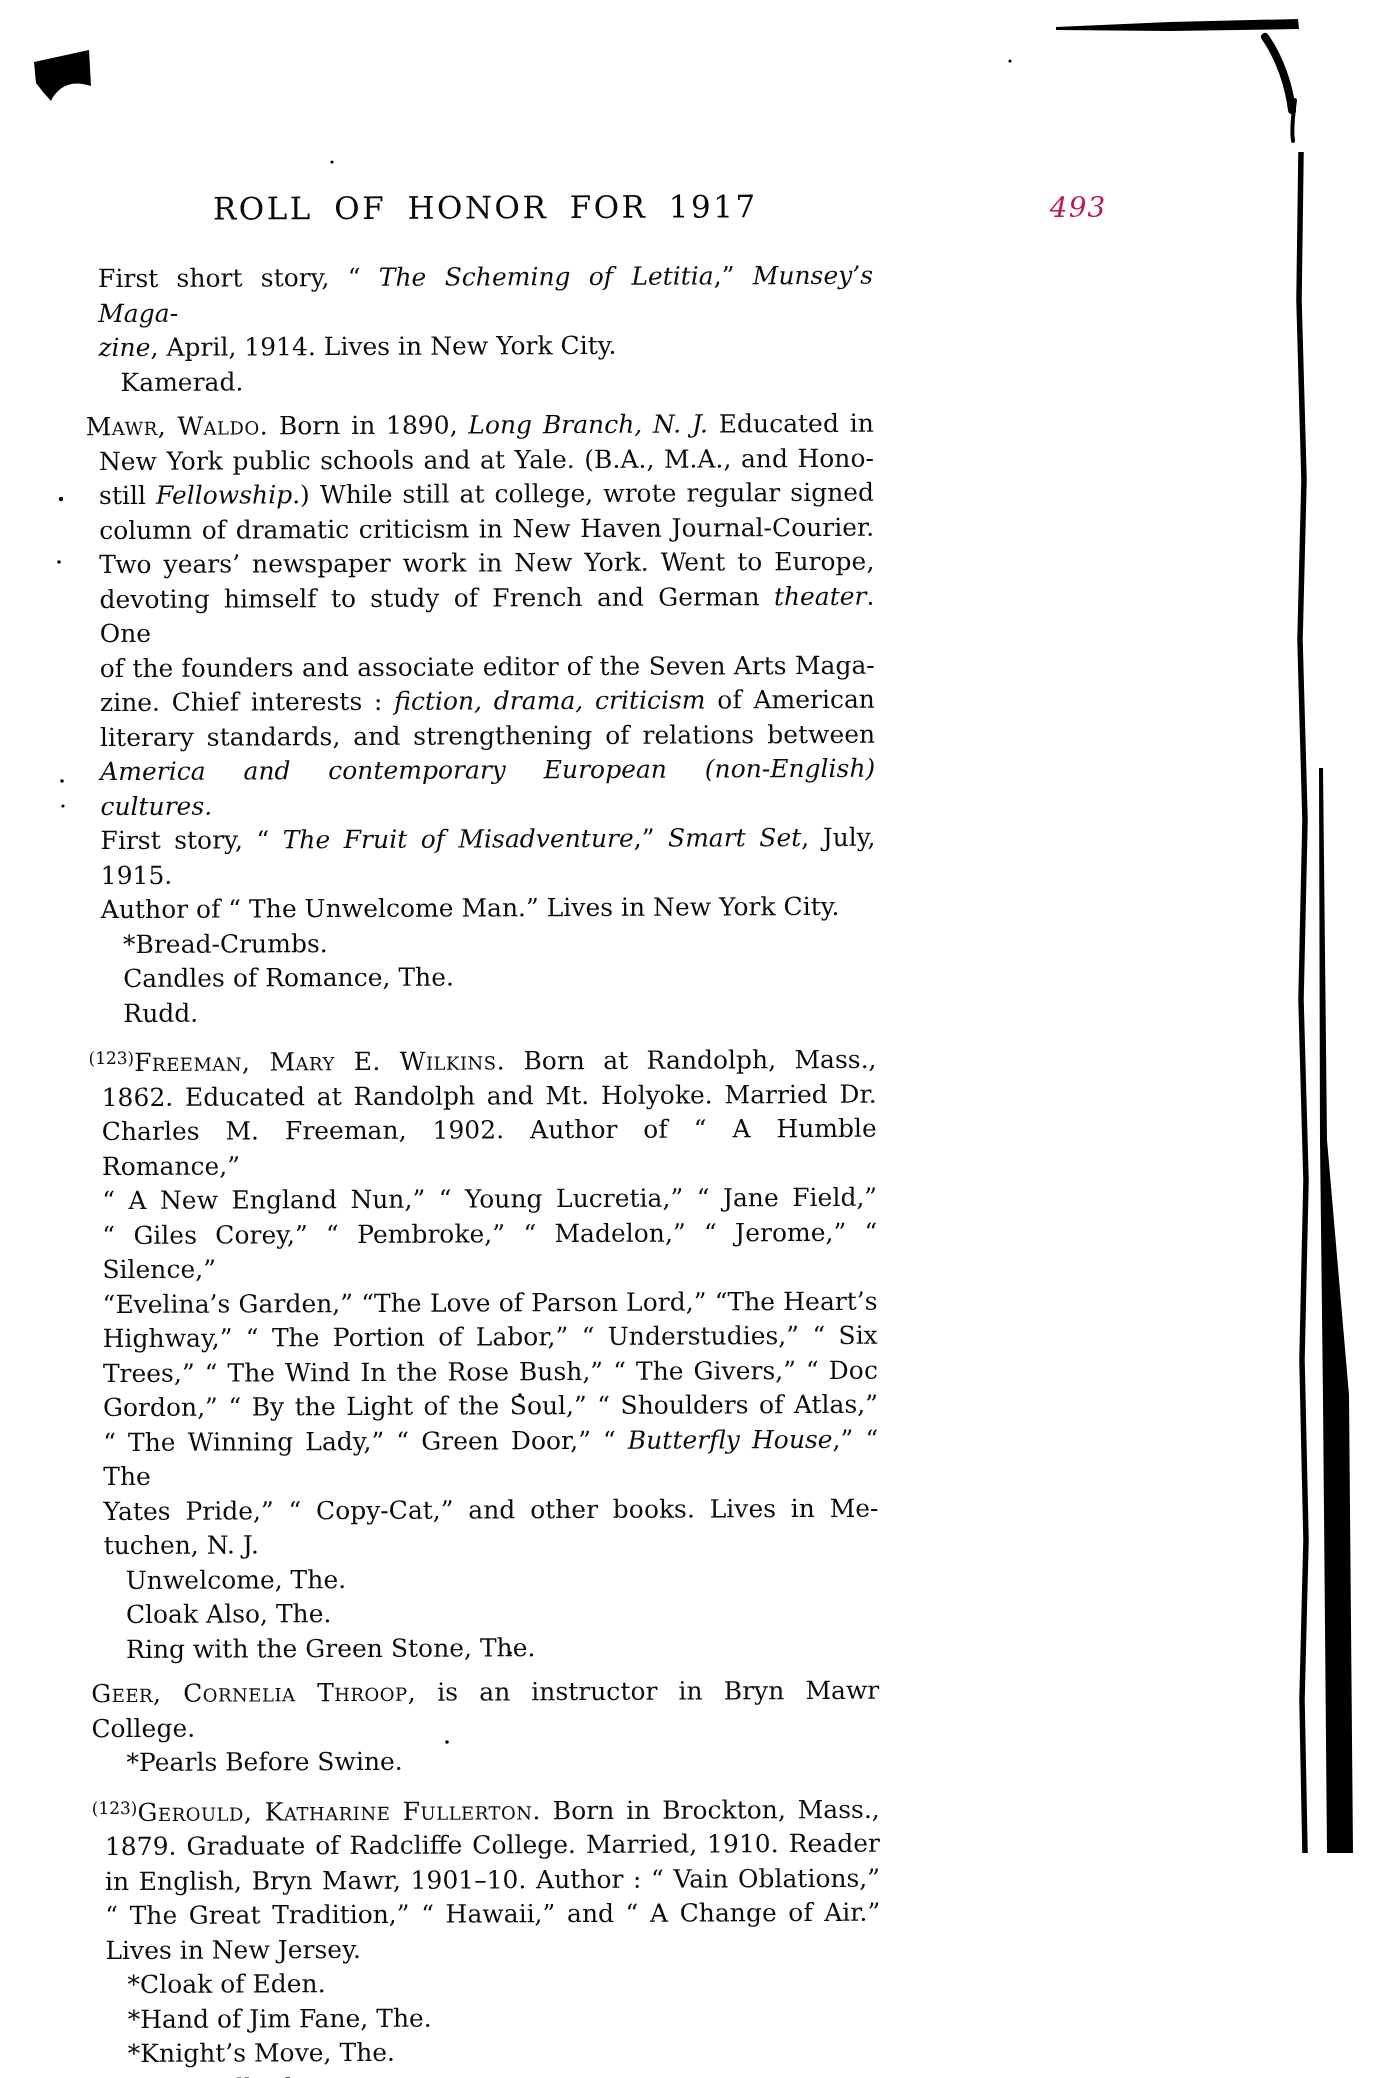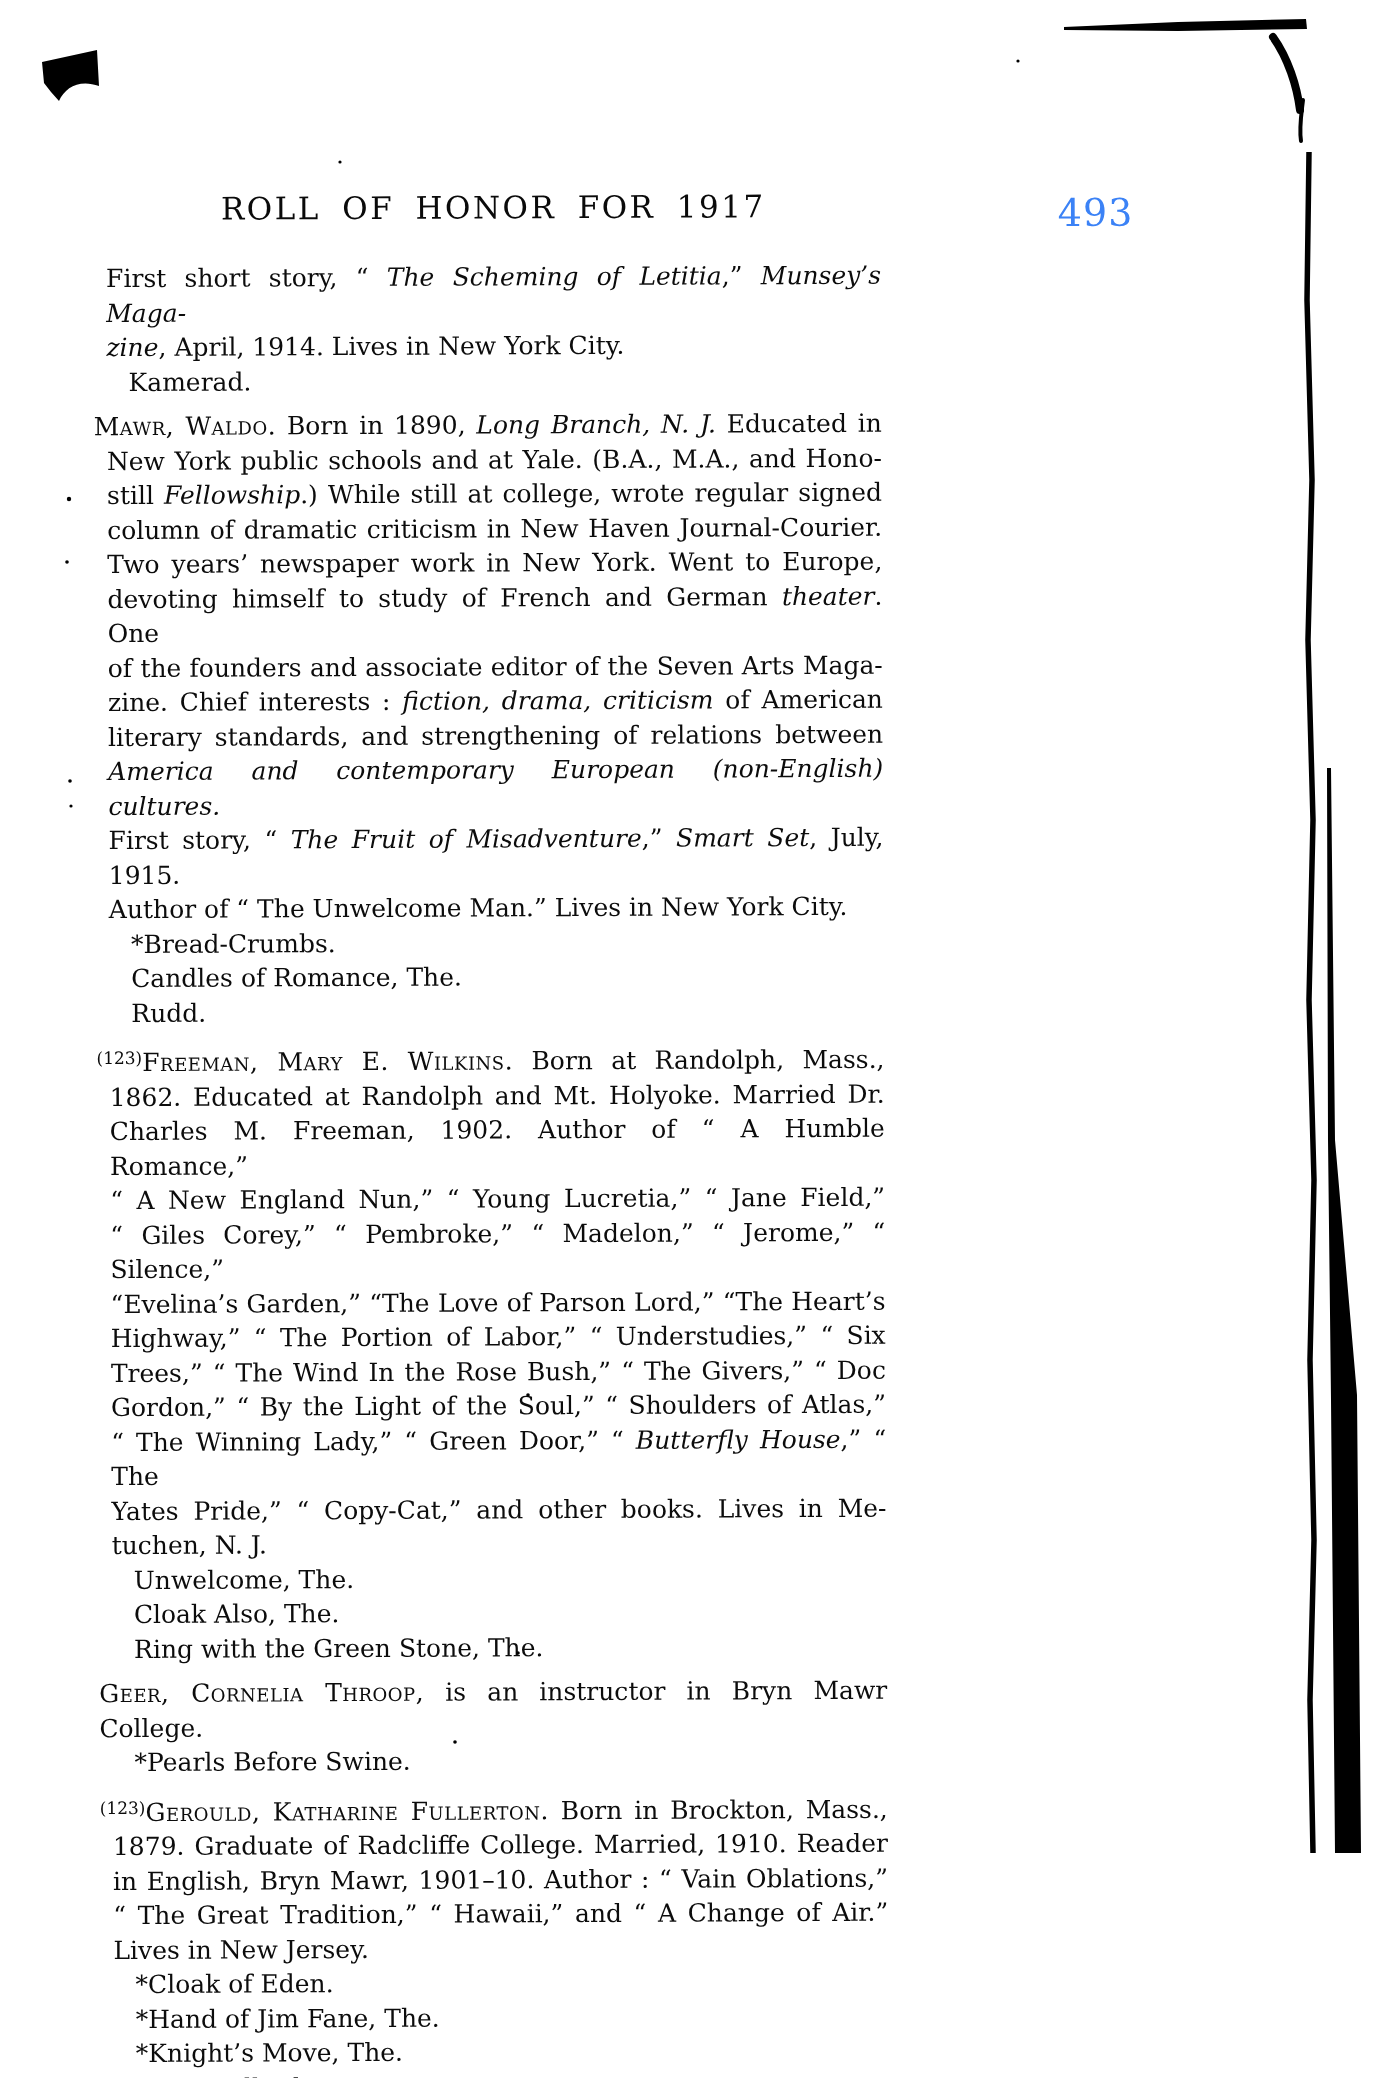--- a/index.html
+++ b/index.html
@@ -1,25 +1,25 @@
 <!DOCTYPE html>
 <html><head>
 <meta charset="utf-8">
 <style>
   html,body{margin:0;padding:0;background:#ffffff;}
   body{width:1391px;height:2078px;position:relative;overflow:hidden;
        font-family:"DejaVu Serif", serif;color:#000;}
-  .page{position:absolute;inset:0;background:#fff;margin-left:8px;}
+  .page{position:absolute;inset:0;background:#fff;}
   .tilt{position:absolute;inset:0;transform:rotate(-0.25deg);transform-origin:120px 260px;}
 
   .header-title{position:absolute;left:98px;top:191px;width:775px;
       text-align:center;font-size:31px;letter-spacing:2.5px;word-spacing:9px;
       color:#0a0a0a;}
-  .page-number{position:absolute;left:1050px;top:195px;font-size:38px;
-      letter-spacing:1px;color:#3b82f6;}
+  .page-number{position:absolute;left:1050px;top:195px;font-size:28px;
+      letter-spacing:1px;color:#be185d;font-style:italic;}
 
   .entries{position:absolute;left:98px;top:262px;width:775px;
       font-size:25px;line-height:34.5px;color:#0c0c0c;}
   .entry-block{margin:0;}
   .entry-block + .entry-block{margin-top:10px;}
   .line{min-height:34.5px;}
   .just{text-align:justify;text-align-last:justify;}
   .l-entry{margin-left:-13px;}
   .l-body{margin-left:0;}
   .l-title{margin-left:22px;}

